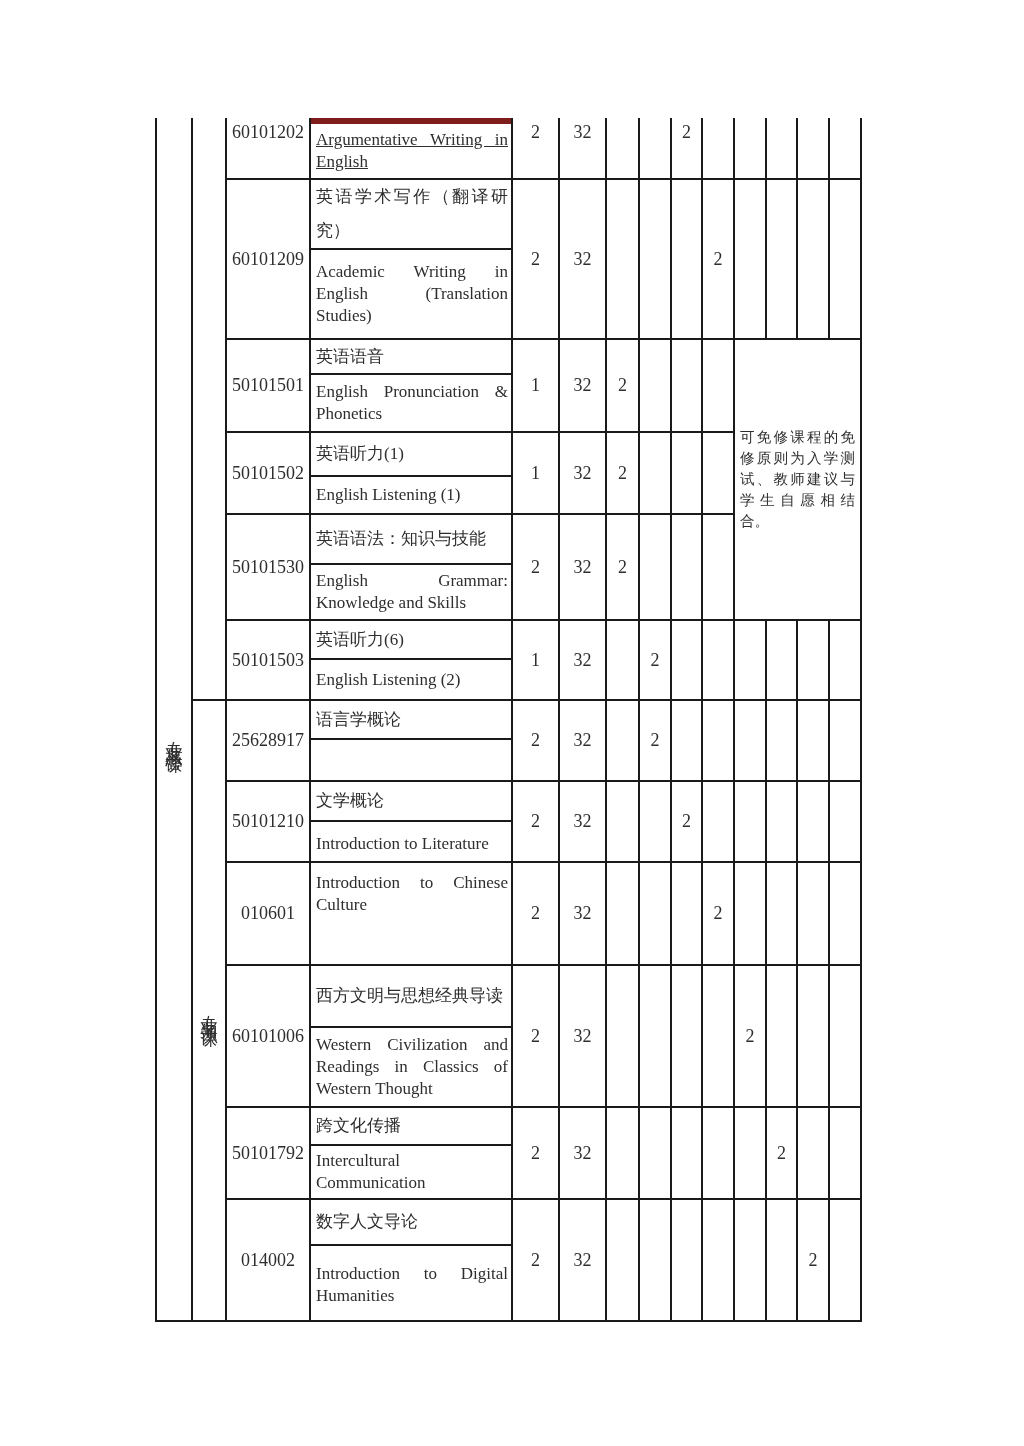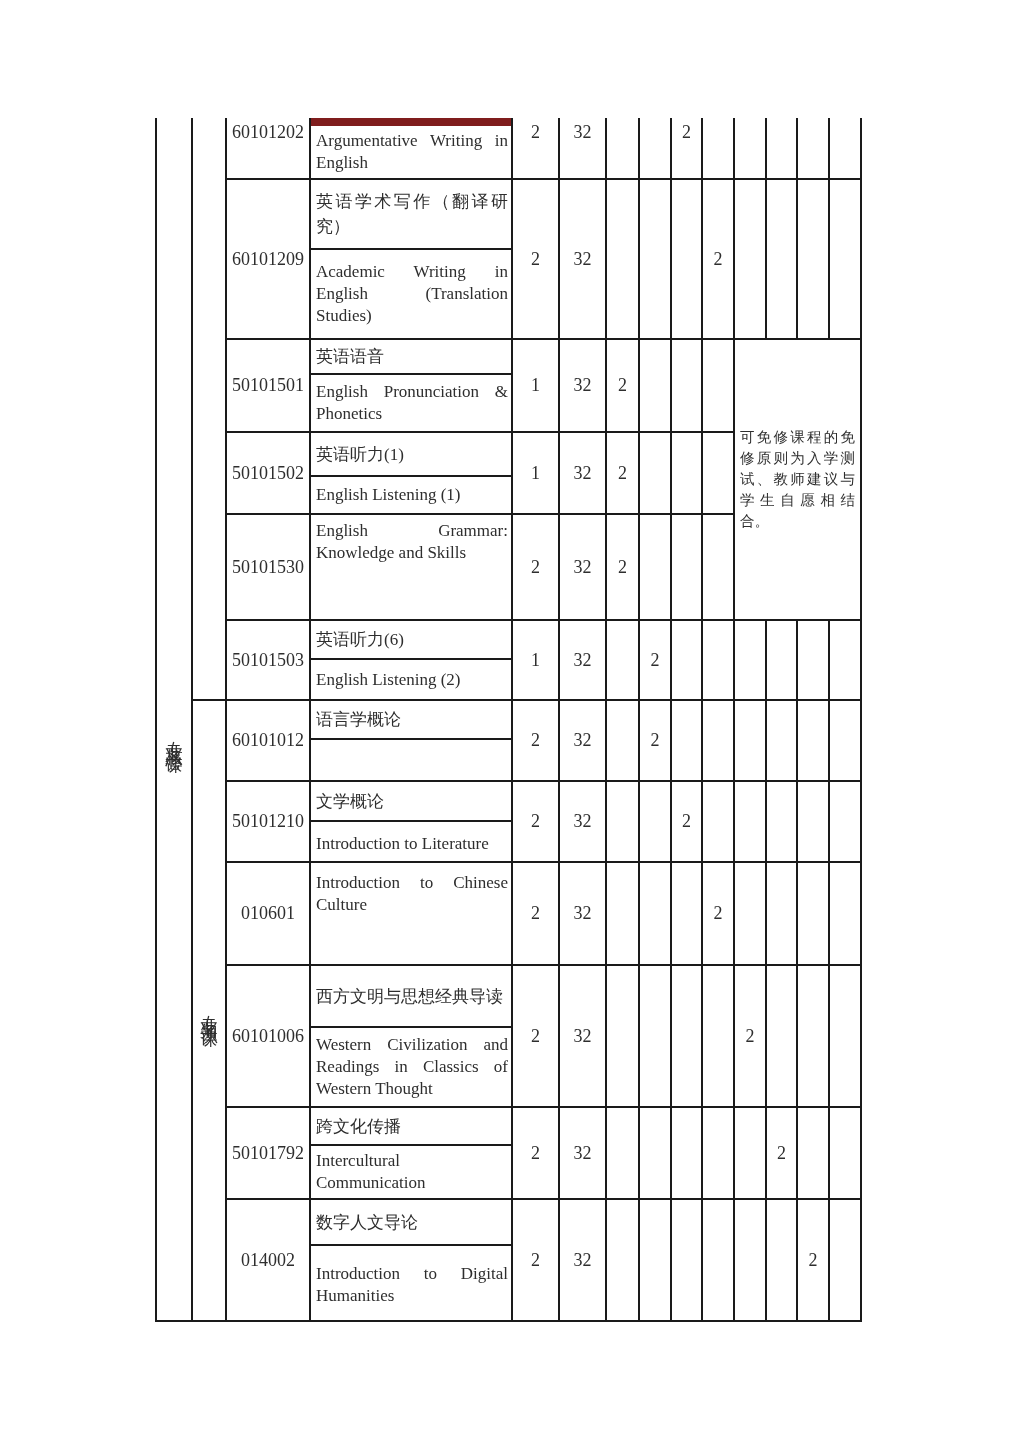--- a/index.html
+++ b/index.html
@@ -29,24 +29,24 @@
     writing-mode:vertical-lr;text-orientation:upright;
     font-size:17px;letter-spacing:4px;line-height:1;
   }
   .groupA .vlabel{padding-top:36px;}
   .code,.num{font-size:18px;}
   .name{display:block;padding:0;}
   .name .cn,.name .en{
     display:flex;align-items:center;
     padding:2px 3px 2px 5px;box-sizing:border-box;
   }
-  .name .cn{border-bottom:2px solid #1a1a1a;font-size:17px;line-height:25px;justify-content:flex-end;}
+  .name .cn{border-bottom:2px solid #1a1a1a;font-size:17px;line-height:34px;justify-content:flex-end;}
   .name .en{font-size:17px;line-height:22px;}
   .name .cn span,.name .en span{width:100%;text-align:justify;}
-  .name .en.cut-top{border-top:8px solid #7f1d1d;height:100%;}
+  .name .en.cut-top{border-top:6px solid #7f1d1d;height:100%;text-decoration:underline;}
   .num.top,.code.top{align-items:flex-start;padding-top:4px;}
   .note{
     font-size:14.5px;line-height:21px;
     padding:4px 5px;text-align:justify;
   }
   .note span{width:100%;}
 </style>
 </head>
 <body>
 
@@ -104,40 +104,43 @@
       </div>
     <div class="en" style="height:36px">
         <span>English Listening (1)</span>
       </div>
   </div>
   <div class="cell num" style="grid-area:4/5">1</div>
   <div class="cell num" style="grid-area:4/6">32</div>
 
   <div class="cell code" style="grid-area:5/3">50101530</div>
   <div class="cell name" style="grid-area:5/4">
+    <div class="cn" style="height:50px">
+        <span>英语语法：知识与技能</span>
+      </div>
     <div class="en" style="height:54px">
         <span>English Grammar: Knowledge and Skills</span>
       </div>
   </div>
   <div class="cell num" style="grid-area:5/5">2</div>
   <div class="cell num" style="grid-area:5/6">32</div>
 
   <div class="cell code" style="grid-area:6/3">50101503</div>
   <div class="cell name" style="grid-area:6/4">
     <div class="cn" style="height:39px">
         <span>英语听力(6)</span>
       </div>
     <div class="en" style="height:39px">
         <span>English Listening (2)</span>
       </div>
   </div>
   <div class="cell num" style="grid-area:6/5">1</div>
   <div class="cell num" style="grid-area:6/6">32</div>
 
-  <div class="cell code" style="grid-area:7/3">60101012</div>
+  <div class="cell code" style="grid-area:7/3">25628917</div>
   <div class="cell name" style="grid-area:7/4">
     <div class="cn" style="height:39px">
         <span>语言学概论</span>
       </div>
   </div>
   <div class="cell num" style="grid-area:7/5">2</div>
   <div class="cell num" style="grid-area:7/6">32</div>
 
   <div class="cell code" style="grid-area:8/3">50101210</div>
   <div class="cell name" style="grid-area:8/4">

